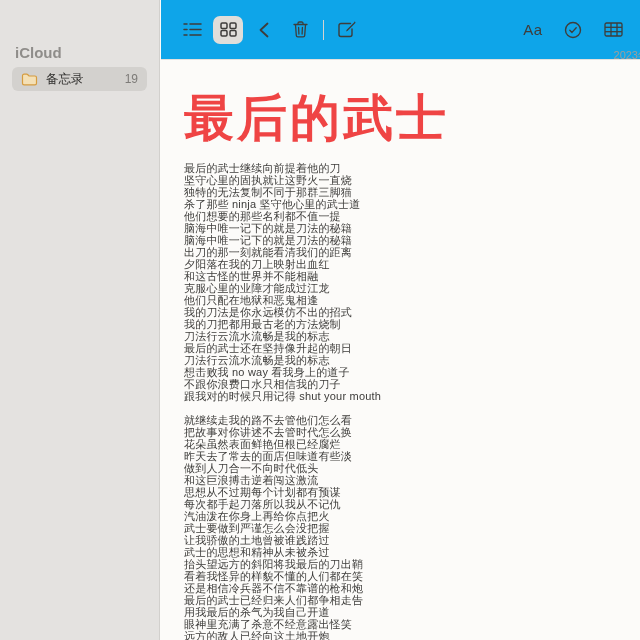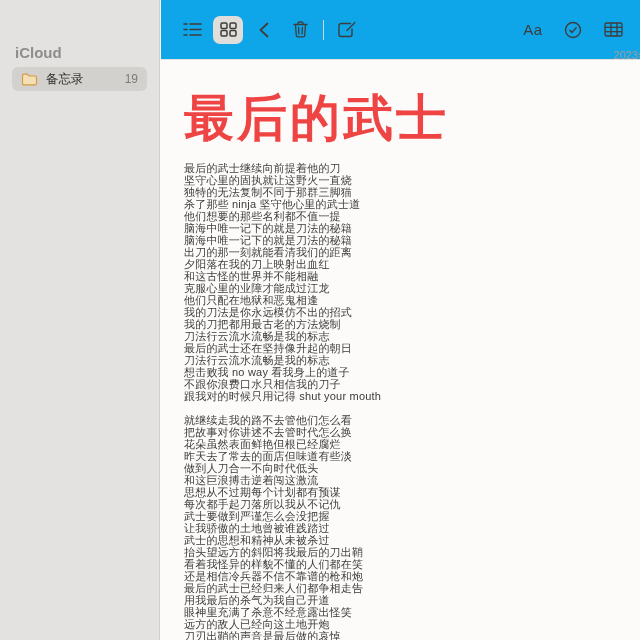--- a/index.html
+++ b/index.html
@@ -189,20 +189,21 @@
           <div class="line">跟我对的时候只用记得 shut your mouth</div>
           <div class="line empty"></div>
           <div class="line">就继续走我的路不去管他们怎么看</div>
           <div class="line">把故事对你讲述不去管时代怎么换</div>
           <div class="line">花朵虽然表面鲜艳但根已经腐烂</div>
           <div class="line">昨天去了常去的面店但味道有些淡</div>
           <div class="line">做到人刀合一不向时代低头</div>
           <div class="line">和这巨浪搏击逆着闯这激流</div>
           <div class="line">思想从不过期每个计划都有预谋</div>
           <div class="line">每次都手起刀落所以我从不记仇</div>
+          <div class="line">汽油泼在你身上再给你点把火</div>
           <div class="line">武士要做到严谨怎么会没把握</div>
           <div class="line">让我骄傲的土地曾被谁践踏过</div>
           <div class="line">武士的思想和精神从未被杀过</div>
           <div class="line">抬头望远方的斜阳将我最后的刀出鞘</div>
           <div class="line">看着我怪异的样貌不懂的人们都在笑</div>
           <div class="line">还是相信冷兵器不信不靠谱的枪和炮</div>
           <div class="line">最后的武士已经归来人们都争相走告</div>
           <div class="line">用我最后的杀气为我自己开道</div>
           <div class="line">眼神里充满了杀意不经意露出怪笑</div>
           <div class="line">远方的敌人已经向这土地开炮</div>

